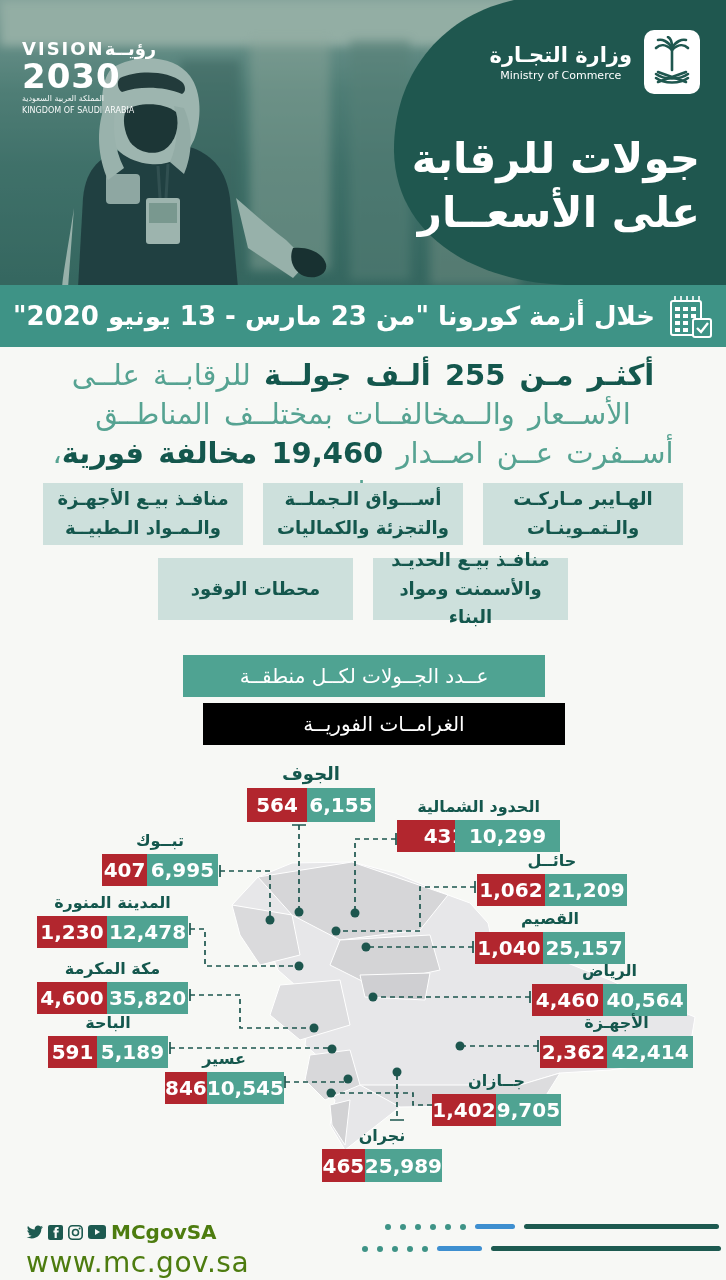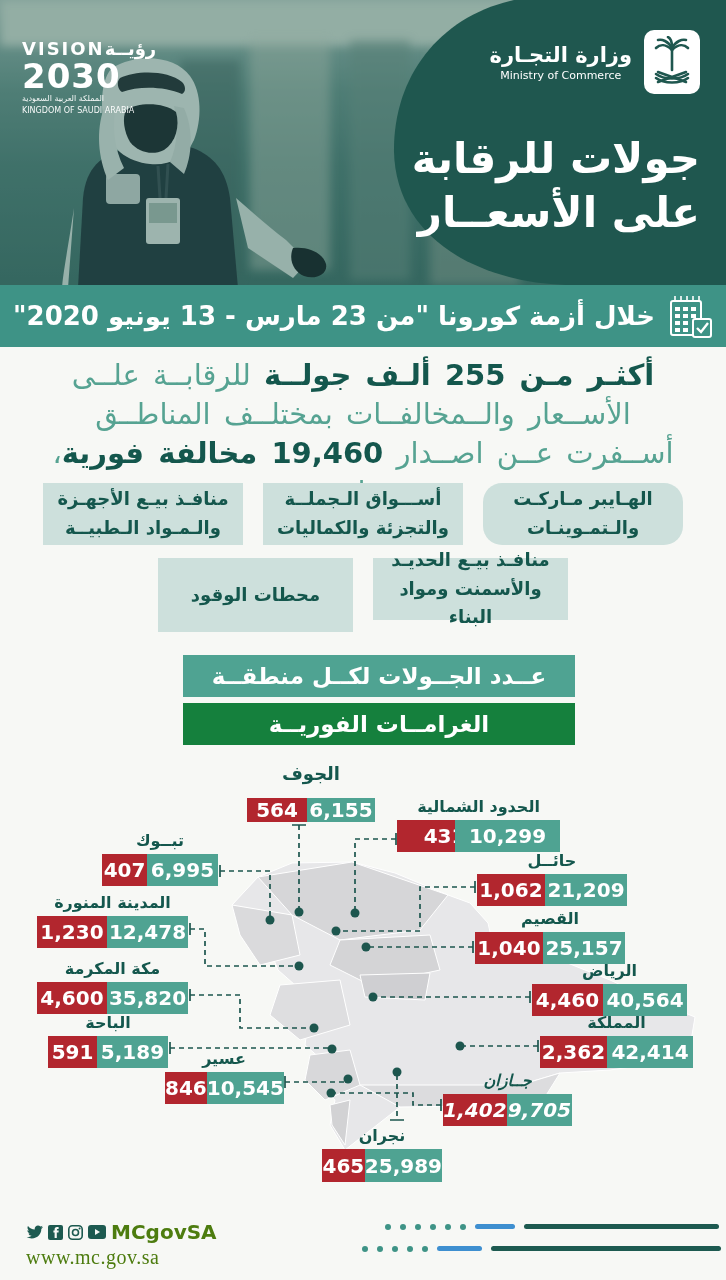--- a/index.html
+++ b/index.html
@@ -37,41 +37,41 @@
   .intro { position:absolute; left:40px; top:356px; width:646px; direction:rtl; text-align:center;
            font-size:29px; line-height:39px; color:#56a392; word-spacing:4px; }
   .intro .b { color:#14574d; font-weight:bold;text-align:right; }
 
   
   .cat { position:absolute; background:#cde0dc; color:#14574d; font-weight:bold; font-size:18px;
          display:flex; align-items:center; justify-content:center; text-align:center;
          direction:rtl; line-height:1.6; padding:4px 10px; }
 
   
-  .legend { position:absolute; left:183px; width:392px; height:42px; display:flex; align-items:center;
-            justify-content:center; color:#fff; font-size:23px; font-weight:bold; direction:rtl; }
+  .legend { position:absolute; left:183px; width:362px; height:42px; display:flex; align-items:center;
+            justify-content:center; color:#fff; font-size:20px; font-weight:normal; direction:rtl; }
   .legend.green { top:655px; background:#4fa392; }
-  .legend.red   { top:703px; background:#15803d; }
+  .legend.red   { top:703px; background:#000000;margin-left:20px; }
 
   
   .map-section { position:absolute; left:0; top:755px; width:620px; height:440px; }
   .map-svg { position:absolute; left:0; top:0; }
   .region { position:absolute; direction:ltr; }
   .rname { color:#14574d; font-weight:bold; font-size:16px; text-align:center; direction:rtl;
            white-space:nowrap; margin-bottom:4px; }
   .rbars { display:flex; height:32px; }
   .rbars span { display:flex; align-items:center; justify-content:center; color:#fff;
                 font-weight:bold; font-size:20px; direction:ltr; }
   .fine { background:#b2262e; }
   .tour { background:#4fa392; flex:1; }
 
   
   .footer-left { position:absolute; left:26px; top:1220px; color:#4d7c0f; }
   .social-row { display:flex; align-items:center; gap:5px; font-size:20px; font-weight:bold; }
-  .site { font-size:20px; margin-top:2px; letter-spacing:.5px;font-family:Liberation Serif, serif; }
+  .site { font-size:28px; margin-top:2px; letter-spacing:.5px; }
   .deco { position:absolute; height:5px; display:flex; align-items:center; gap:9px; }
   .deco .dot { width:6px; height:6px; border-radius:50%; background:#3e9386; }
   .deco .blue { height:5px; background:#3e8fd0; border-radius:3px; }
   .deco .dark { height:5px; background:#1d5a50; border-radius:3px; }
 </style>
 </head>
 <body>
 
 <div class="page">
 
@@ -165,25 +165,25 @@
     </svg>
     <div class="b-text">خلال أزمة كورونا "من 23 مارس - 13 يونيو 2020"</div>
   </div>
 
   <div class="intro">
     <span class="b">أكثـر مـن 255 ألـف جولــة</span><span> للرقابــة علــى الأســعار</span>
     <span>والــمخالفــات بمختلــف المناطــق أســفرت عــن اصــدار</span>
     <span class="b">19,460 مخالفة فورية</span><span>، شملت:</span>
   </div>
 
-  <div class="cat" style="left:483px;top:483px;width:200px;height:62px;border-radius:19px;">الهـايبر مـاركـت والـتمـوينـات</div>
+  <div class="cat" style="left:483px;top:483px;width:200px;height:62px;">الهـايبر مـاركـت والـتمـوينـات</div>
   <div class="cat" style="left:263px;top:483px;width:200px;height:62px;">أســـواق الـجملــة والتجزئة والكماليات</div>
   <div class="cat" style="left:43px;top:483px;width:200px;height:62px;">منافـذ بيـع الأجهـزة والـمـواد الـطبيــة</div>
   <div class="cat" style="left:373px;top:558px;width:195px;height:62px;">منافـذ بيـع الحديـد والأسمنت ومواد البناء</div>
-  <div class="cat" style="left:158px;top:558px;width:195px;height:74px;">محطات الوقود</div>
+  <div class="cat" style="left:158px;top:558px;width:195px;height:62px;">محطات الوقود</div>
 
   <div class="legend green">عــدد الجــولات لكــل منطقــة</div>
   <div class="legend red">الغرامــات الفوريــة</div>
 
   <div class="map-section">
     <svg class="map-svg" width="726" height="440" viewBox="0 0 726 440">
       <path d="M232,150 L258,122 L292,108 L352,107 L395,118 L448,140 L470,148 L488,168 L492,186 L500,190 L520,196 L560,205 L610,225 L660,248 L695,262 L690,292 L660,308 L610,315 L560,318 L520,330 L470,338 L430,345 L400,352 L345,395 L330,370 L335,345 L318,330 L322,305 L305,290 L308,268 L290,250 L295,230 L278,215 L268,190 L252,175 L240,160 Z" fill="#e7e7e9" stroke="#ffffff" stroke-width="1"></path>
       <path d="M258,122 L352,107 L448,140 L420,175 L340,185 L292,160 Z" fill="#d6d6d8" stroke="#fff" stroke-width="1"></path>
       <path d="M232,150 L292,160 L300,200 L260,210 L240,180 Z" fill="#dadadc" stroke="#fff" stroke-width="1"></path>
       <path d="M340,185 L430,180 L440,215 L370,230 L330,210 Z" fill="#d4d4d6" stroke="#fff" stroke-width="1"></path>
@@ -210,21 +210,21 @@
           <circle cx="332" cy="294" r="4.5"></circle>
         <circle cx="460" cy="291" r="4.5"></circle>
           <circle cx="348" cy="324" r="4.5"></circle>
           <circle cx="397" cy="317" r="4.5"></circle>
         <circle cx="331" cy="338" r="4.5"></circle>
       </g>
     </svg>
 
     <div class="region" style="left:247px;top:8px;width:128px;">
       <div class="rname" style="font-size:18px;">الجوف</div>
-      <div class="rbars" style="height:34px;align-items:flex-end;">
+      <div class="rbars" style="height:34px;">
           <span class="fine" style="width:60px;">564</span>
           <span class="tour">6,155</span>
         </div>
     </div>
     <div class="region" style="left:397px;top:42px;width:163px;">
       <div class="rname">الحدود الشمالية</div>
       <div class="rbars">
           <span class="fine" style="width:58px;padding-left:37px;">431</span>
           <span class="tour">10,299</span>
         </div>
@@ -272,34 +272,34 @@
         </div>
     </div>
     <div class="region" style="left:48px;top:258px;width:120px;">
       <div class="rname">الباحة</div>
       <div class="rbars">
           <span class="fine" style="width:49px;">591</span>
           <span class="tour">5,189</span>
         </div>
     </div>
     <div class="region" style="left:540px;top:258px;width:153px;">
-      <div class="rname">المملكة</div>
+      <div class="rname">الأجهـزة</div>
       <div class="rbars">
           <span class="fine" style="width:67px;">2,362</span>
           <span class="tour">42,414</span>
         </div>
     </div>
     <div class="region" style="left:165px;top:294px;width:118px;">
       <div class="rname">عسير</div>
       <div class="rbars">
           <span class="fine" style="width:43px;">846</span>
           <span class="tour">10,545</span>
         </div>
     </div>
-    <div class="region" style="left:443px;top:316px;width:129px;font-style:italic;">
+    <div class="region" style="left:432px;top:316px;width:129px;">
       <div class="rname">جــازان</div>
       <div class="rbars">
           <span class="fine" style="width:64px;">1,402</span>
           <span class="tour">9,705</span>
         </div>
     </div>
     <div class="region" style="left:315px;top:371px;width:120px;margin-left:7px;">
       <div class="rname">نجران</div>
       <div class="rbars" style="height:33px;">
           <span class="fine" style="width:45px;">465</span>

